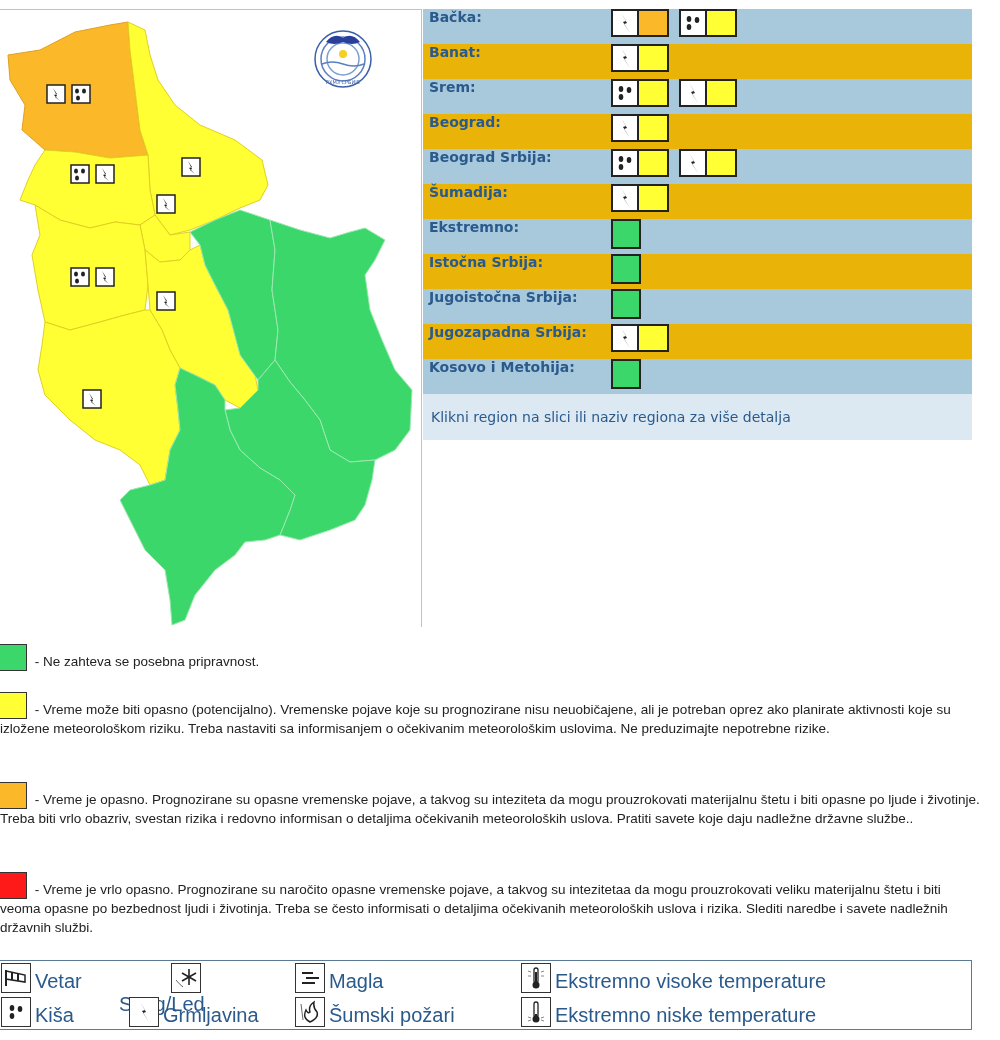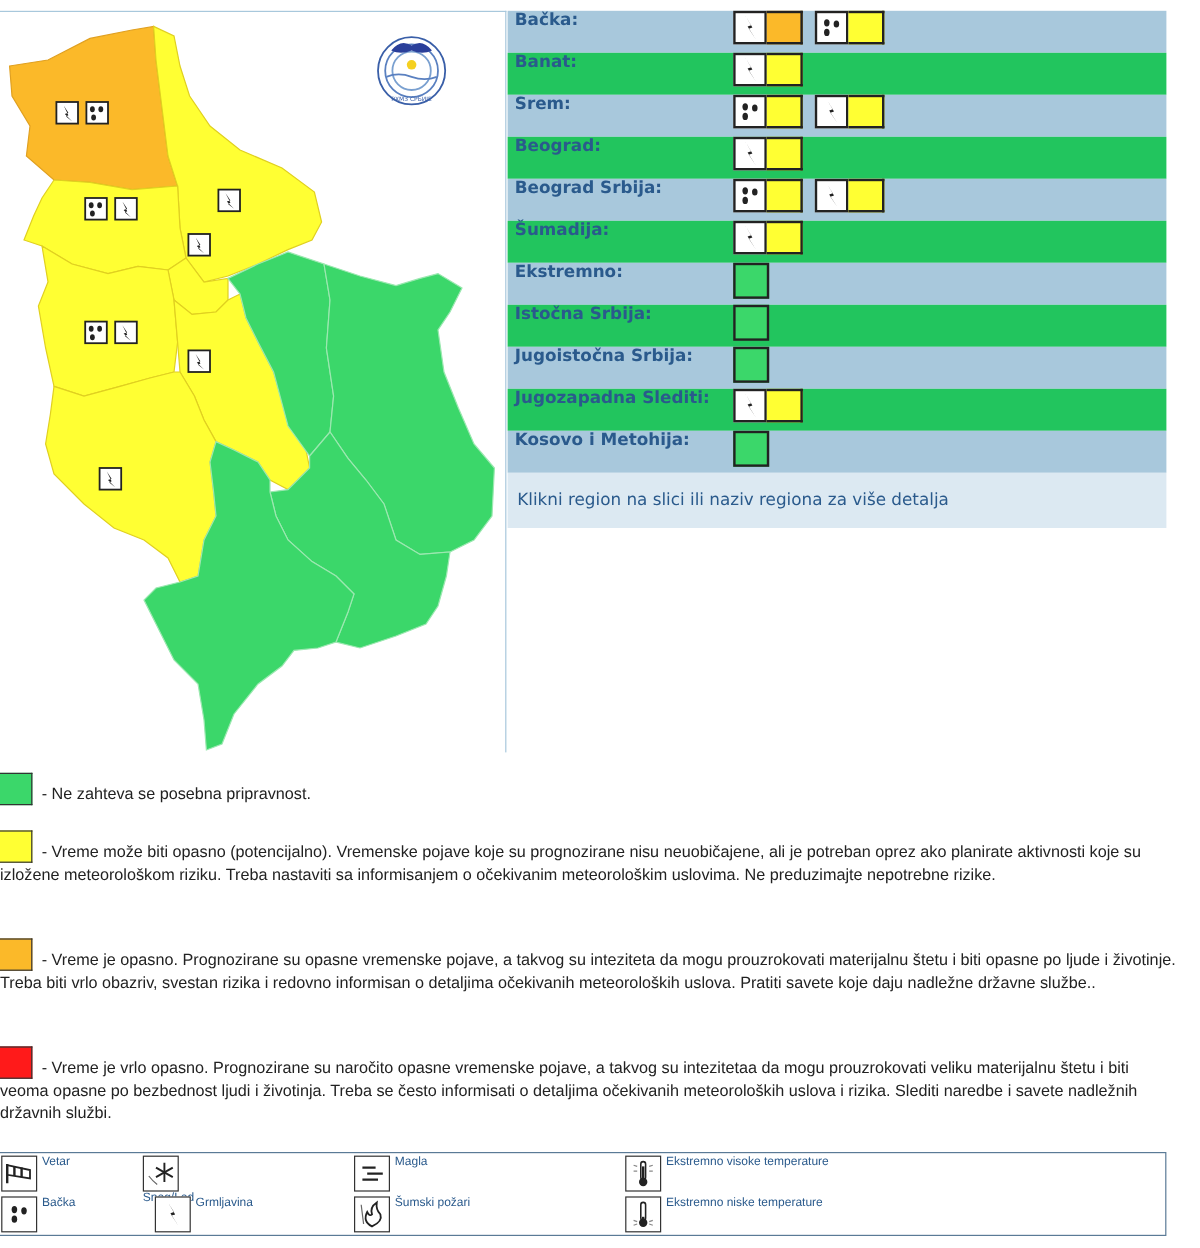--- a/index.html
+++ b/index.html
@@ -8,39 +8,39 @@
 
   .top { position: absolute; left: 0; top: 9px; width: 972px; height: 618px; }
   .map-panel { position: absolute; left: 0; top: 0; width: 422px; height: 618px;
                border-top: 1px solid #a8c8dc; border-right: 1px solid #a8c8dc; box-sizing: border-box; background: #fff; }
   .map-panel svg { position: absolute; left: 0; top: 0; }
   .logo { position: absolute; left: 312px; top: 18px; width: 62px; height: 62px; }
 
   .regions { position: absolute; left: 423px; top: 0; width: 549px; }
   .region-row { height: 35px; display: flex; align-items: flex-start; box-sizing: border-box; cursor: pointer; }
   .region-row.odd { background: #a8c8dc; }
-  .region-row.even { background: #22c55e; }
+  .region-row.even { background: #eab308; }
   .region-name { width: 182px; padding-left: 6px; color: #2a5a8c; font-weight: bold; font-size: 14px; }
   .warn-group { display: flex; margin-right: 10px; }
   .warn-icon { width: 28px; height: 28px; border: 2px solid #222; background: #fff; box-sizing: border-box;
                display: flex; align-items: center; justify-content: center; }
   .warn-color { width: 30px; height: 28px; border: 2px solid #222; border-left: none; box-sizing: border-box; }
   .green-only { width: 30px; height: 30px; border: 2px solid #222; box-sizing: border-box; background: #3bd76a; }
   .hint-row { height: 46px; background: #dce9f2; display: flex; align-items: center; padding-left: 8px;
               color: #2a5a8c; font-size: 14px; }
 
   .legend-levels { position: absolute; left: 0; top: 640px; width: 980px; font-size: 13.5px; color: #222;
                    font-family: "Liberation Sans", sans-serif; }
   .level { position: absolute; left: 0; line-height: 19px; }
   .swatch { display: inline-block; width: 27px; height: 27px; border: 1px solid #333; border-left: none;
             box-sizing: border-box; vertical-align: bottom; margin-right: 4px; }
 
   .legend-icons { position: absolute; left: -2px; top: 960px; width: 974px; height: 70px;
                   border: 1px solid #5a7a96; box-sizing: border-box; font-family: "Liberation Sans", sans-serif; }
-  .li { position: absolute; display: flex; align-items: flex-start; font-size: 10px; color: #2a5a8c; }
+  .li { position: absolute; display: flex; align-items: flex-end; font-size: 20px; color: #2a5a8c; }
   .li .ibox { width: 30px; height: 30px; border: 1px solid #333; box-sizing: border-box; background: #fff;
               display: flex; align-items: center; justify-content: center; margin-right: 4px; }
 </style>
 </head>
 <body>
 
 <div class="top">
 
   <div class="map-panel">
     <svg width="420" height="618" viewBox="0 0 420 618">
@@ -241,21 +241,21 @@
       <span class="region-name">Istočna Srbija:</span>
       <div class="green-only"></div>
     </div>
 
     <div class="region-row odd">
       <span class="region-name">Jugoistočna Srbija:</span>
       <div class="green-only"></div>
     </div>
 
     <div class="region-row even">
-      <span class="region-name">Jugozapadna Slediti:</span>
+      <span class="region-name">Jugozapadna Srbija:</span>
       <div class="warn-group">
         <div class="warn-icon">
             <svg width="16" height="22" viewBox="0 0 16 22">
               <path d="M4,1 L9,9 L6,10 L13,21 L7,12 L10,11 Z" fill="#222"></path>
             </svg>
           </div>
         <div class="warn-color" style="background:#ffff33"></div>
       </div>
     </div>
 
@@ -296,21 +296,21 @@
     <span>Vetar</span>
   </div>
   <div class="li" style="left:2px; top:36px;">
     <span class="ibox">
         <svg width="18" height="18" viewBox="0 0 18 18">
           <ellipse cx="5" cy="5" rx="2.3" ry="3" fill="#222"></ellipse>
           <ellipse cx="13" cy="6" rx="2.3" ry="3" fill="#222"></ellipse>
           <ellipse cx="5" cy="13" rx="2.3" ry="3" fill="#222"></ellipse>
         </svg>
       </span>
-    <span>Bačka</span>
+    <span>Kiša</span>
   </div>
   <div class="li" style="left:120px; top:2px;flex-direction:column;">
     <span class="ibox">
         <svg width="24" height="24" viewBox="0 0 24 24">
           <g stroke="#222" stroke-width="1.6">
             <line x1="15" y1="3" x2="15" y2="19"></line>
             <line x1="8" y1="7" x2="22" y2="15"></line>
             <line x1="8" y1="15" x2="22" y2="7"></line>
           </g>
           <path d="M2,14 Q5,18 9,21" fill="none" stroke="#666" stroke-width="1"></path>

